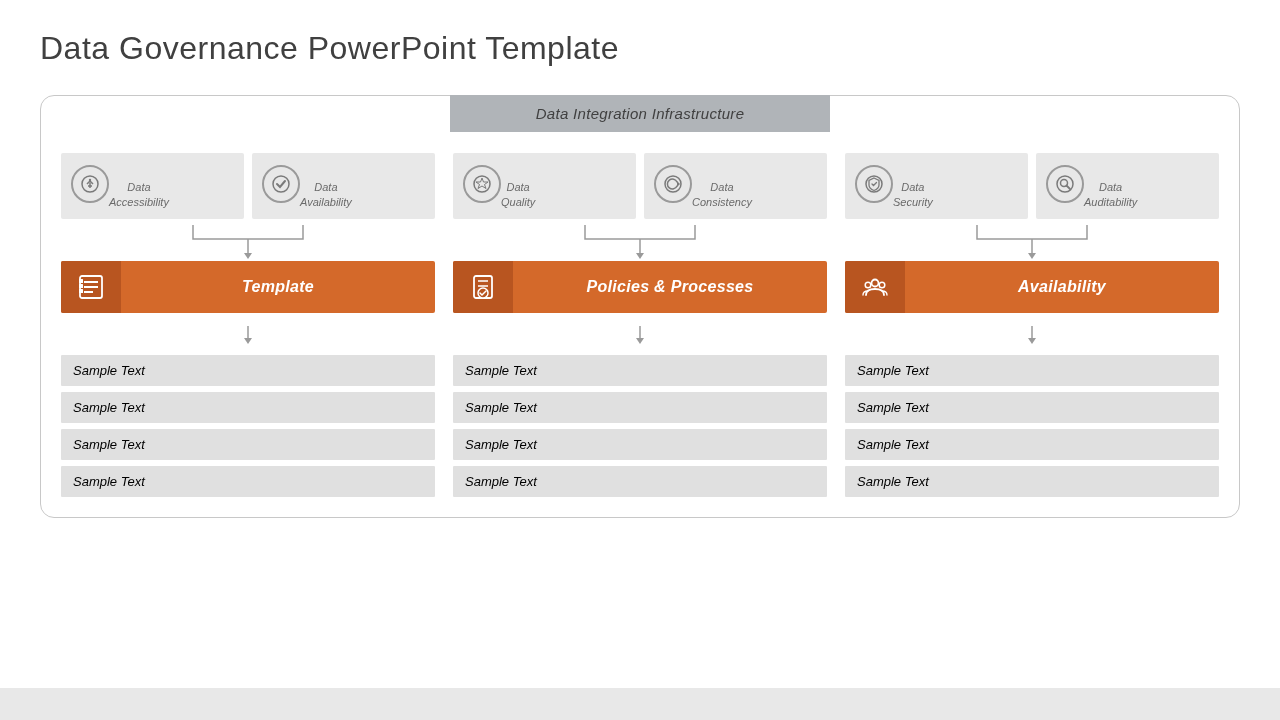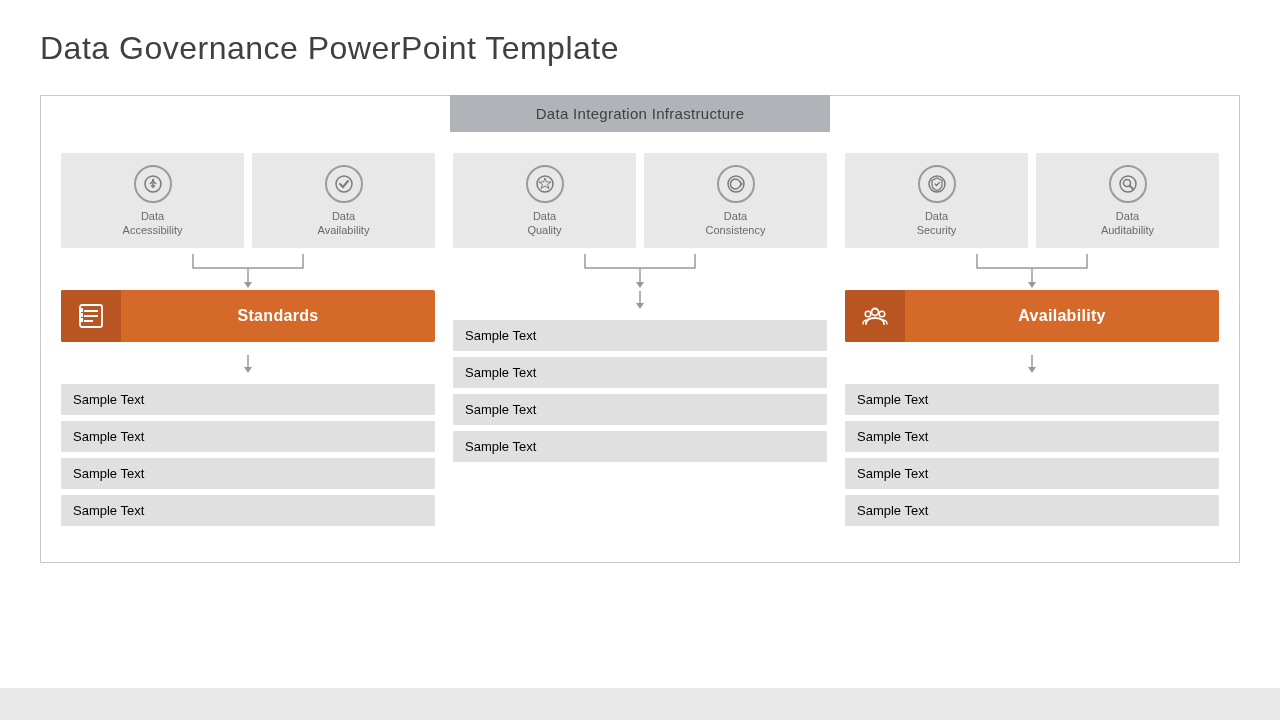--- a/index.html
+++ b/index.html
@@ -19,24 +19,25 @@
     }
     .page-title {
       font-size: 32px;
       font-weight: 300;
       color: #404040;
       margin-bottom: 28px;
       letter-spacing: 0.5px;
     }
     .diagram-container {
       border: 1.5px solid #c8c8c8;
-      border-radius: 0;
-      padding: 0 20px 36px 20px;
+      border-radius: 14px;
+      padding: 0 20px 20px 20px;
       position: relative;
       width: 100%;
+      font-style: italic;
     }
     
     .infra-header {
       background: #b0b4b8;
       color: #404040;
       text-align: center;
       padding: 10px 30px;
       font-size: 15px;
       letter-spacing: 0.3px;
       width: 380px;
@@ -62,22 +63,21 @@
       display: flex;
       gap: 8px;
       margin-bottom: 0;
       justify-content: center;
     }
     .icon-card {
       background: #e8e8e8;
       border-radius: 2px;
       padding: 12px 10px 10px 10px;
       display: flex;
-      flex-direction: column;
-      align-items: center;
+      align-items: flex-end;
       flex: 1;
       min-width: 0;
     }
     .icon-card .icon-circle {
       width: 38px;
       height: 38px;
       border-radius: 50%;
       border: 2px solid #9a9a9a;
       display: flex;
       align-items: center;
@@ -207,21 +207,21 @@
             <svg width="28" height="28" viewBox="0 0 28 28" fill="none">
               <rect x="3" y="3" width="22" height="22" rx="2" stroke="white" stroke-width="1.8" fill="none"></rect>
               <line x1="7" y1="9" x2="21" y2="9" stroke="white" stroke-width="1.8"></line>
               <line x1="7" y1="14" x2="21" y2="14" stroke="white" stroke-width="1.8"></line>
               <line x1="7" y1="19" x2="16" y2="19" stroke="white" stroke-width="1.8"></line>
               <rect x="2" y="6" width="4" height="4" fill="white" rx="0.5"></rect>
               <rect x="2" y="11" width="4" height="4" fill="white" rx="0.5"></rect>
               <rect x="2" y="16" width="4" height="4" fill="white" rx="0.5"></rect>
             </svg>
           </div>
-          <div class="header-text">Standards</div>
+          <div class="header-text">Template</div>
         </div>
 
         <div class="arrow-down">
           <svg width="16" height="18" viewBox="0 0 16 18">
             <line x1="8" y1="0" x2="8" y2="14" stroke="#9a9a9a" stroke-width="1.5"></line>
             <polygon points="4,12 12,12 8,18" fill="#9a9a9a"></polygon>
           </svg>
         </div>
 
         <div class="sample-row">Sample Text</div>
@@ -254,20 +254,31 @@
         </div>
 
         <div class="connector">
           <svg width="220" height="36" viewBox="0 0 220 36">
             <path d="M55 2 L55 16 L165 16 L165 2" stroke="#9a9a9a" stroke-width="1.5" fill="none"></path>
             <path d="M110 16 L110 34" stroke="#9a9a9a" stroke-width="1.5" fill="none"></path>
             <polygon points="106,30 114,30 110,36" fill="#9a9a9a"></polygon>
           </svg>
         </div>
 
+        <div class="section-header">
+          <div class="icon-box">
+            <svg width="28" height="28" viewBox="0 0 28 28" fill="none">
+              <rect x="5" y="3" width="18" height="22" rx="2" stroke="white" stroke-width="1.8" fill="none"></rect>
+              <path d="M9 8 L19 8 M9 13 L19 13 M9 18 L15 18" stroke="white" stroke-width="1.5"></path>
+              <circle cx="14" cy="20" r="5" fill="#b85520" stroke="white" stroke-width="1.5"></circle>
+              <path d="M11 20 L13 22 L17 18" stroke="white" stroke-width="1.5" fill="none" stroke-linecap="round"></path>
+            </svg>
+          </div>
+          <div class="header-text">Policies &amp; Processes</div>
+        </div>
 
         <div class="arrow-down">
           <svg width="16" height="18" viewBox="0 0 16 18">
             <line x1="8" y1="0" x2="8" y2="14" stroke="#9a9a9a" stroke-width="1.5"></line>
             <polygon points="4,12 12,12 8,18" fill="#9a9a9a"></polygon>
           </svg>
         </div>
 
         <div class="sample-row">Sample Text</div>
         <div class="sample-row">Sample Text</div>

